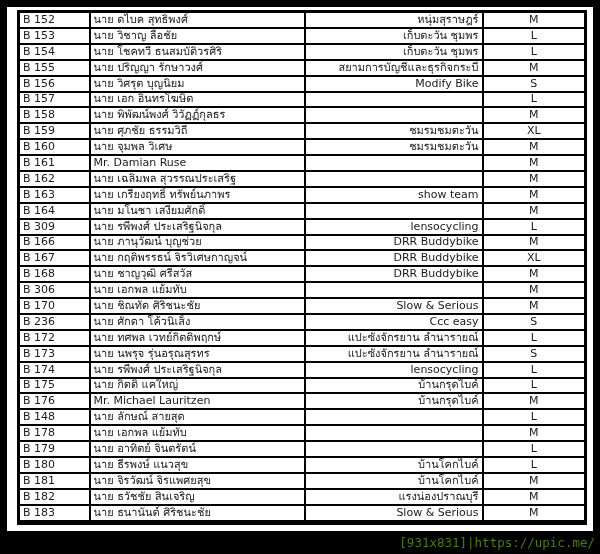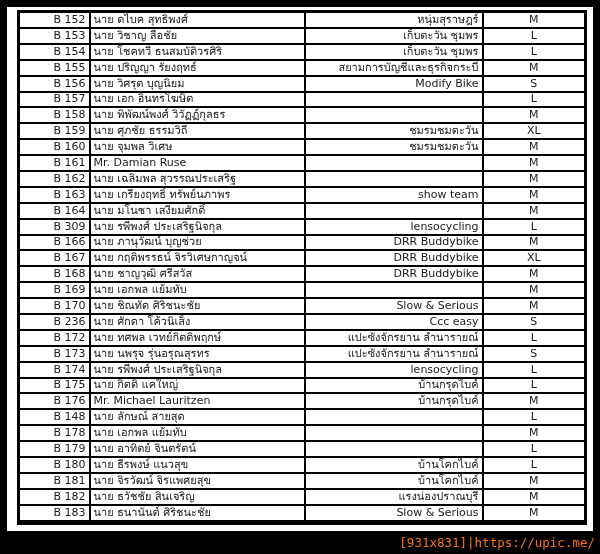--- a/index.html
+++ b/index.html
@@ -36,39 +36,39 @@
   table.reg td {
     border: 2px solid #000;
     padding: 0 3px;
     font-size: 11px;
     line-height: 12px;
     color: #1a1a1a;
     vertical-align: middle;
     white-space: pre;
     overflow: hidden;
   }
-  td.col-id   { width: 71px;  text-align: right; margin-top: 12px; }
+  td.col-id   { width: 71px;  text-align: left; margin-top: 12px; }
   td.col-name { width: 215px; text-align: left; }
   td.col-team { width: 178px; text-align: right; }
   td.col-size { width: 103px; text-align: center; }
   .watermark-bar {
     position: absolute;
     left: 0;
     bottom: 0;
     width: 600px;
     height: 23px;
     background: #000;
     display: flex;
     align-items: center;
     justify-content: flex-end;
     padding-right: 5px;
     box-sizing: border-box;
   }
   .watermark-text {
-    color: #f97316;
+    color: #4d7c0f;
     font-family: "DejaVu Sans Mono", monospace;
     font-size: 12.5px;
     letter-spacing: 0px;
   }
 </style>
 </head>
 <body>
 
 <div class="frame">
   <div class="page">
@@ -93,21 +93,21 @@
             <td class="col-size">L</td>
           </tr>
           <tr>
             <td class="col-id">B 154</td>
             <td class="col-name">นาย โชคทวี ธนสมบัติวรศิริ</td>
             <td class="col-team">เก็บตะวัน ชุมพร</td>
             <td class="col-size">L</td>
           </tr>
           <tr>
             <td class="col-id">B 155</td>
-            <td class="col-name">นาย ปริญญา รัยงฤทธ์</td>
+            <td class="col-name">นาย ปริญญา รักษาวงศ์</td>
             <td class="col-team">สยามการบัญชีและธุรกิจกระบี่</td>
             <td class="col-size">M</td>
           </tr>
           <tr>
             <td class="col-id">B 156</td>
             <td class="col-name">นาย วิศรุต บุญนิยม</td>
             <td class="col-team">Modify Bike</td>
             <td class="col-size">S</td>
           </tr>
           <tr>
@@ -176,21 +176,21 @@
             <td class="col-team">DRR Buddybike</td>
             <td class="col-size">XL</td>
           </tr>
           <tr>
             <td class="col-id">B 168</td>
             <td class="col-name">นาย ชาญวุฒิ ศรีสวัส</td>
             <td class="col-team">DRR Buddybike</td>
             <td class="col-size">M</td>
           </tr>
           <tr>
-            <td class="col-id">B 169</td>
+            <td class="col-id">B 306</td>
             <td class="col-name">นาย เอกพล แย้มทับ</td>
             <td class="col-team"></td>
             <td class="col-size">M</td>
           </tr>
           <tr>
             <td class="col-id">B 170</td>
             <td class="col-name">นาย ชิณทัด ศิริชนะชัย</td>
             <td class="col-team">Slow &amp; Serious</td>
             <td class="col-size">M</td>
           </tr>

